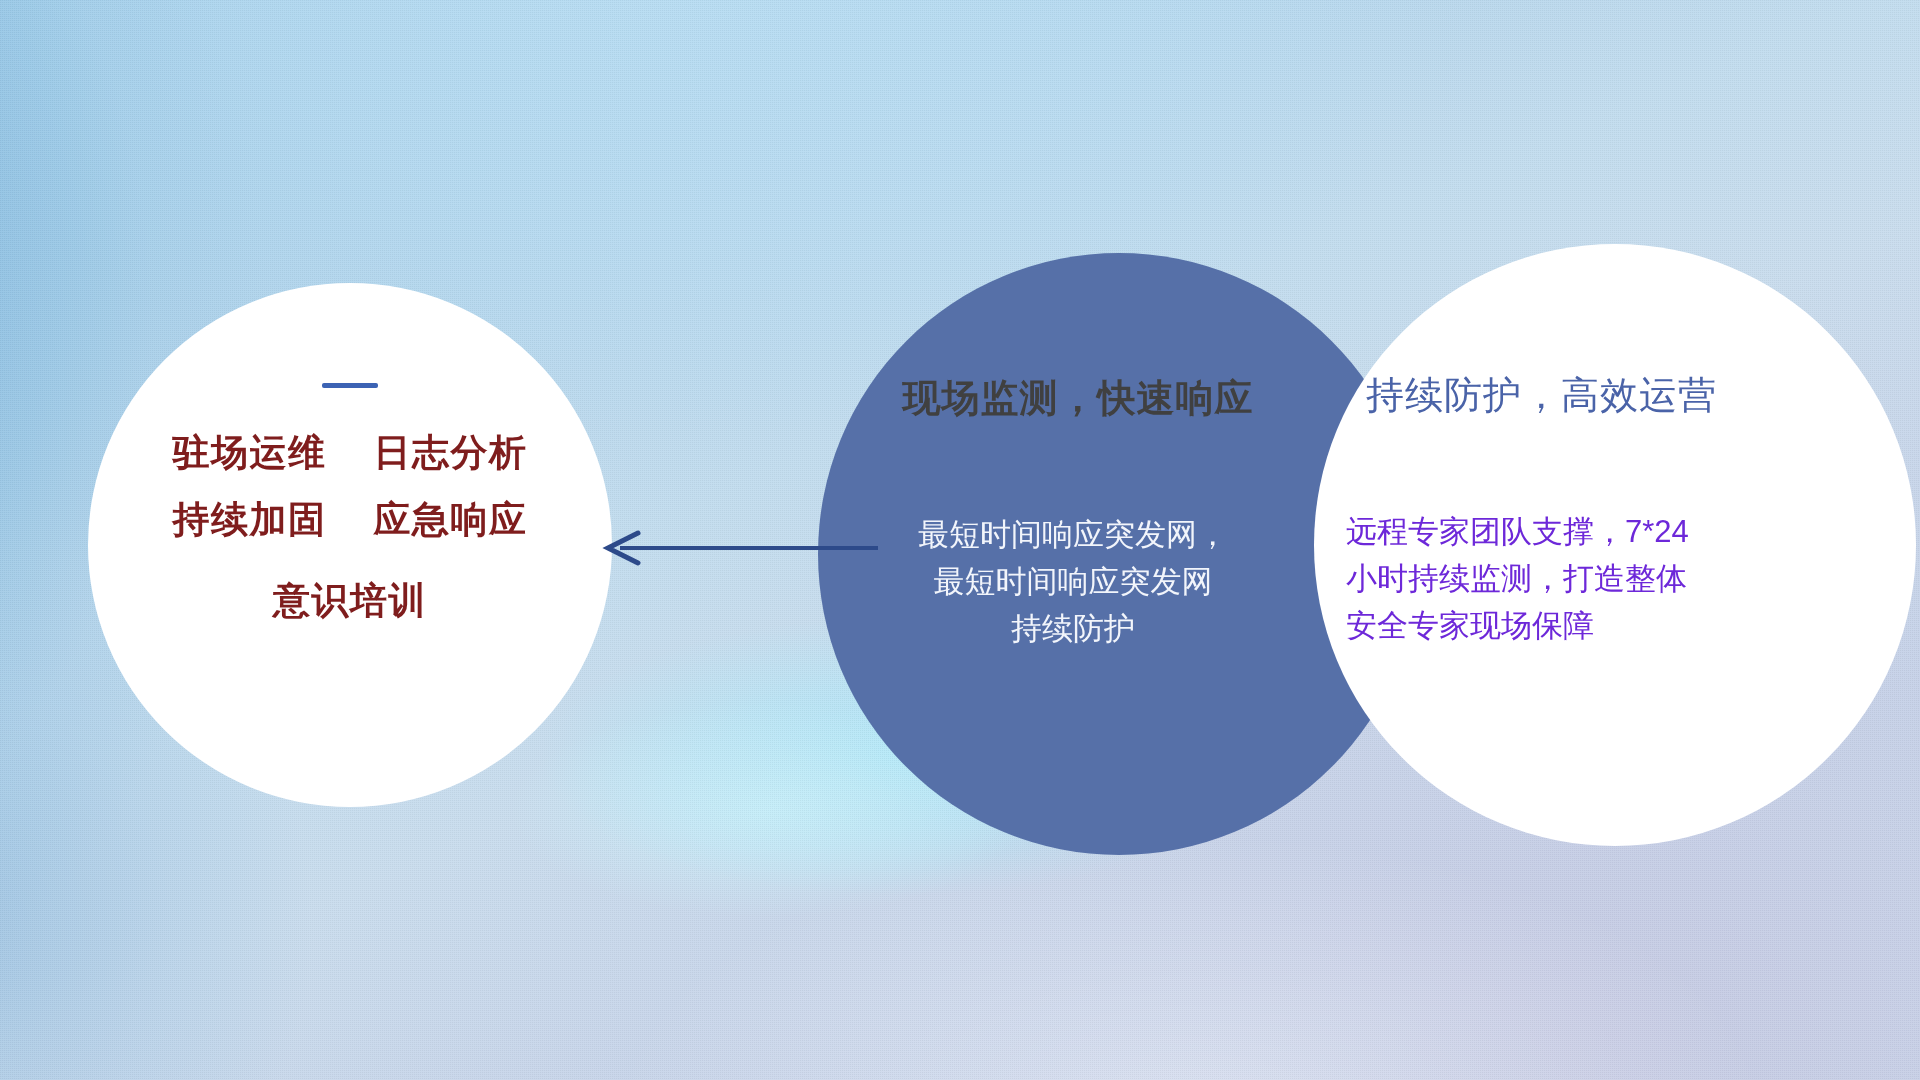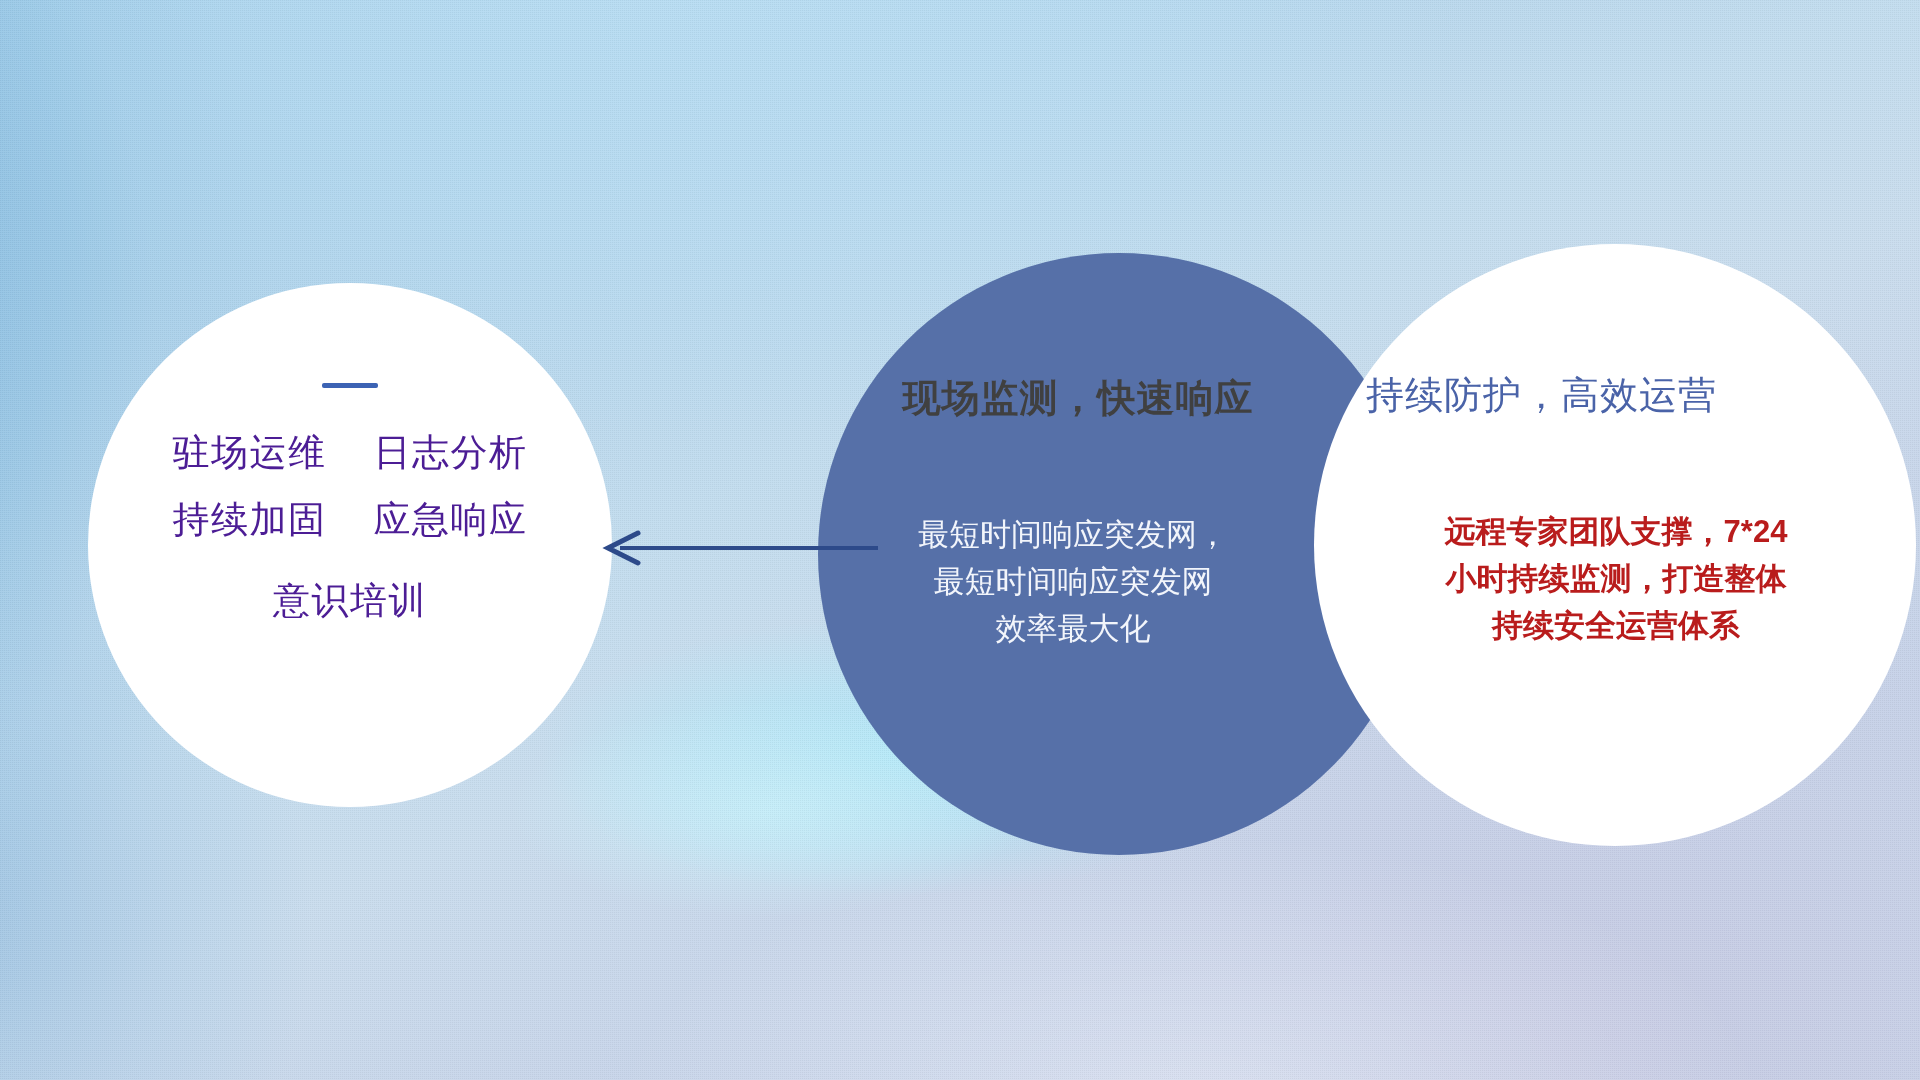--- a/index.html
+++ b/index.html
@@ -175,22 +175,22 @@
 
   #left-divider {
     width: 56px;
     height: 5px;
     border-radius: 2px;
     background: #3c63b4;
     margin-bottom: 46px;
   }
 
   .left-line {
-    color: #4c1d95;
-    font-weight: normal;
+    color: #7f1d1d;
+    font-weight: bold;
     font-size: 37px;
     letter-spacing: 1.5px;
     line-height: 1.0;
     white-space: pre;
     text-align: center;
   }
 
   #left-line-1 { margin-bottom: 30px; }
   #left-line-2 { margin-bottom: 44px; }
 
@@ -253,25 +253,24 @@
     font-size: 38px;
     letter-spacing: 1px;
     white-space: nowrap;
   }
 
   #right-body {
     position: absolute;
     left: 32px;
     top: 264px;
     width: 540px;
-    text-align: center;
-    color: #b91c1c;
+    text-align: left;
+    color: #6d28d9;
     font-size: 31px;
     line-height: 1.52;
-    font-weight: bold;
   }
 
   #right-body .bl { display: block; white-space: nowrap; }
 </style>
 </head>
 <body>
 
 <div id="stage">
 
   <div class="bg-layer bg-base"></div>
@@ -298,26 +297,26 @@
     <div class="left-line" id="left-line-1">驻场运维    日志分析</div>
     <div class="left-line" id="left-line-2">持续加固    应急响应</div>
     <div class="left-line" id="left-line-3">意识培训</div>
   </div>
 
   <div id="mid-content">
     <div id="mid-title">现场监测，快速响应</div>
     <div id="mid-body">
       <span class="bl">最短时间响应突发网，</span>
       <span class="bl">最短时间响应突发网</span>
-      <span class="bl">效率最大化</span>
+      <span class="bl">持续防护</span>
     </div>
   </div>
 
   <div id="right-content">
     <div id="right-title">持续防护，高效运营</div>
     <div id="right-body">
       <span class="bl">远程专家团队支撑，7*24</span>
       <span class="bl">小时持续监测，打造整体</span>
-      <span class="bl">持续安全运营体系</span>
+      <span class="bl">安全专家现场保障</span>
     </div>
   </div>
 
 </div>
 
 </body></html>

